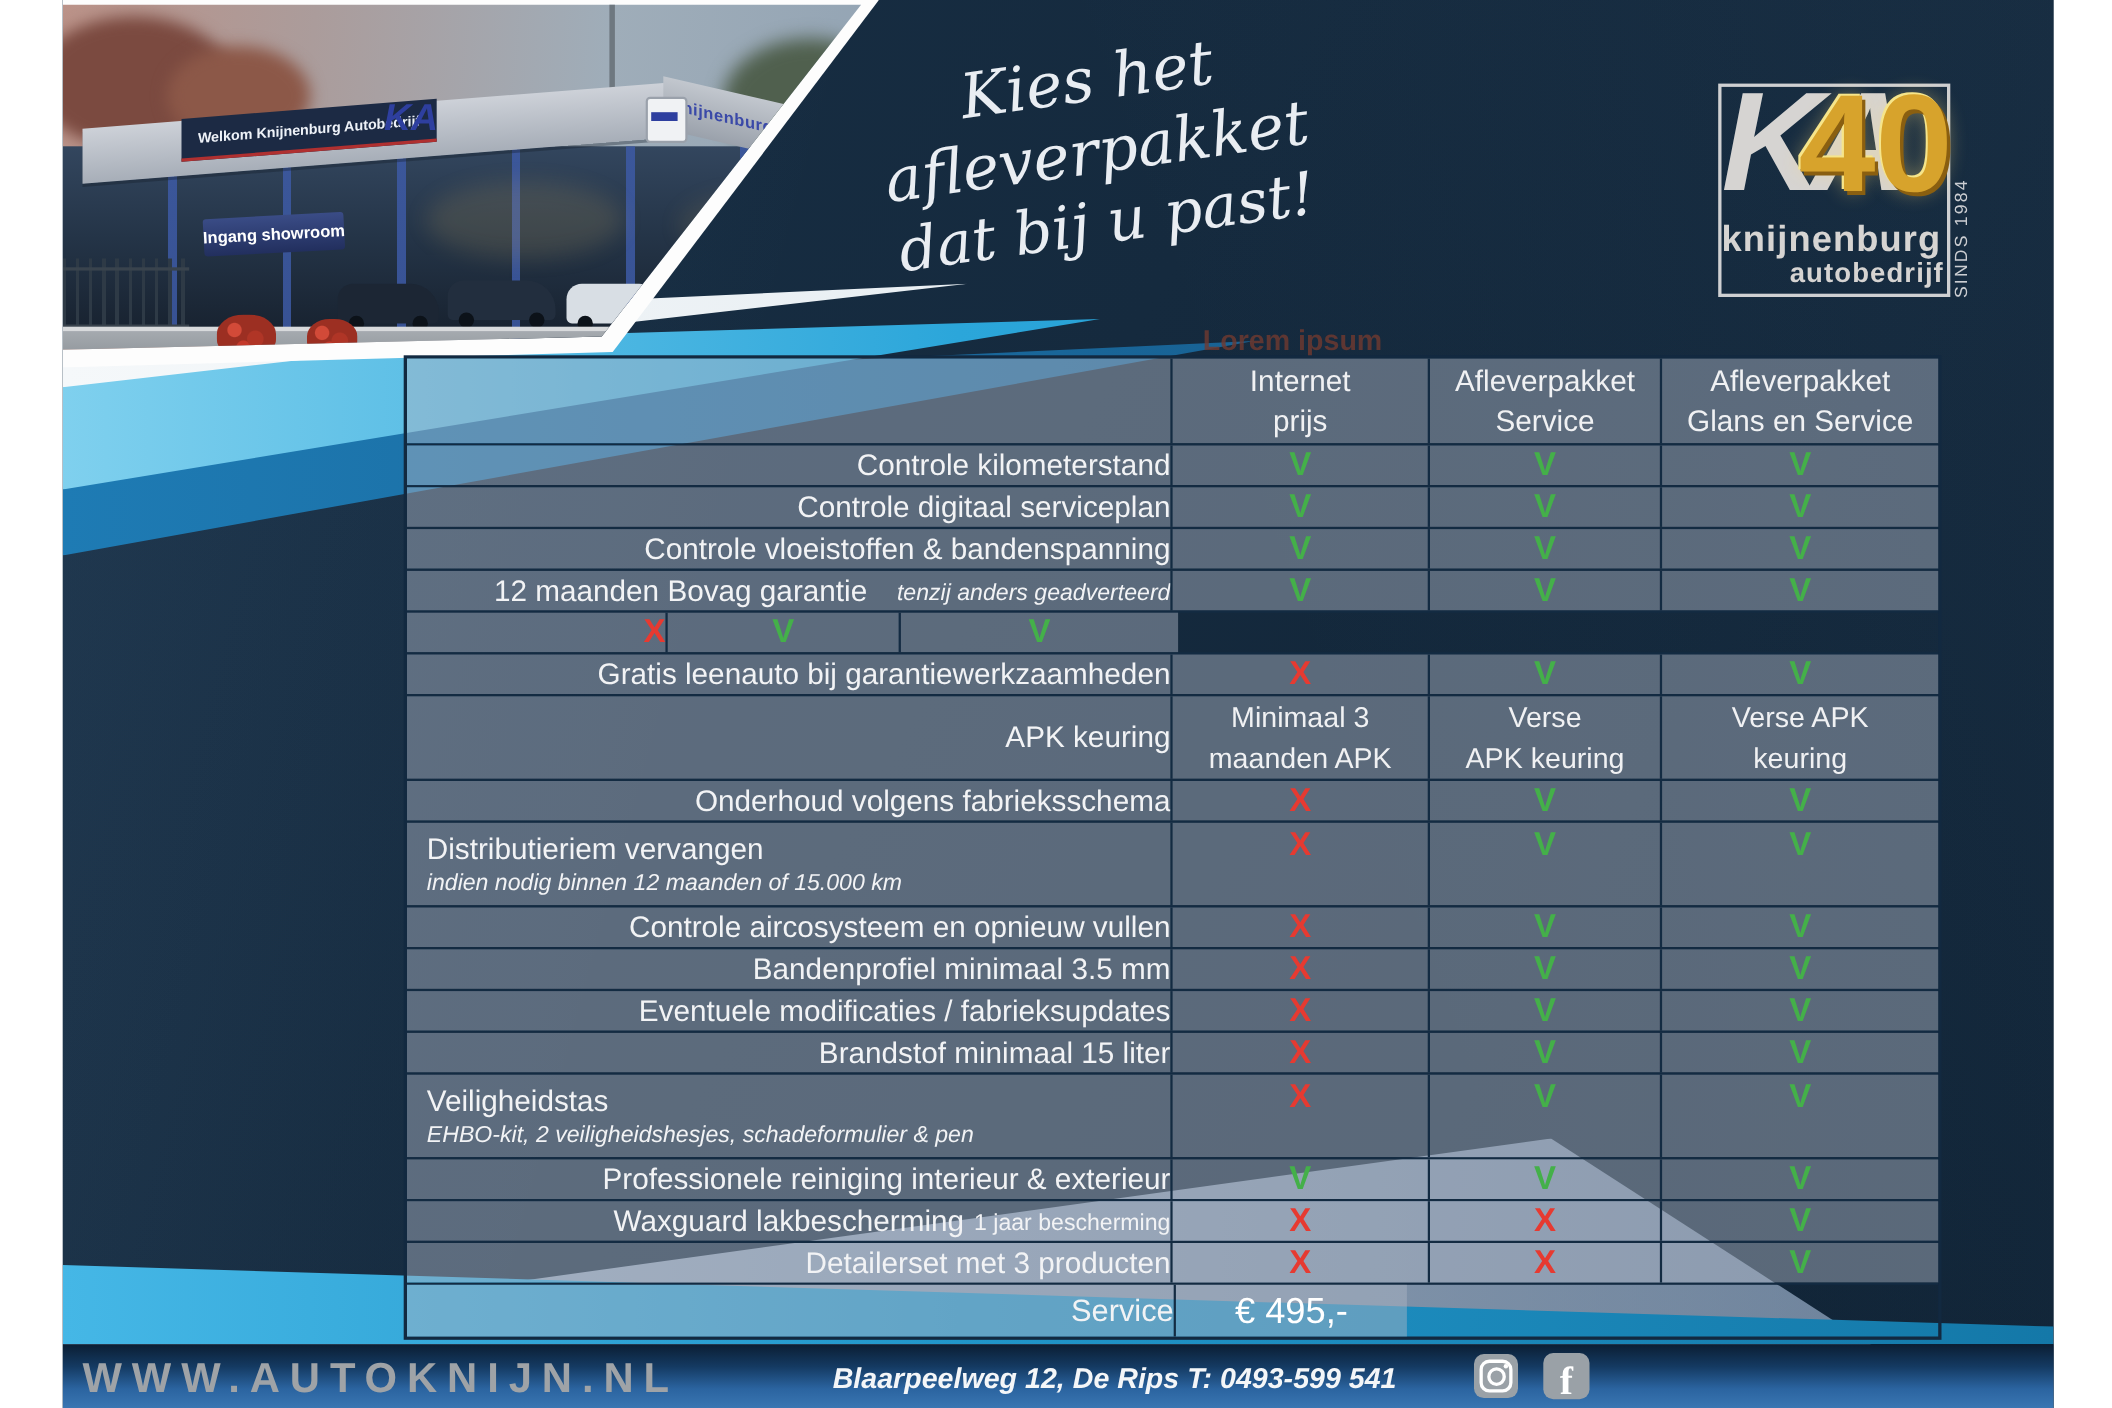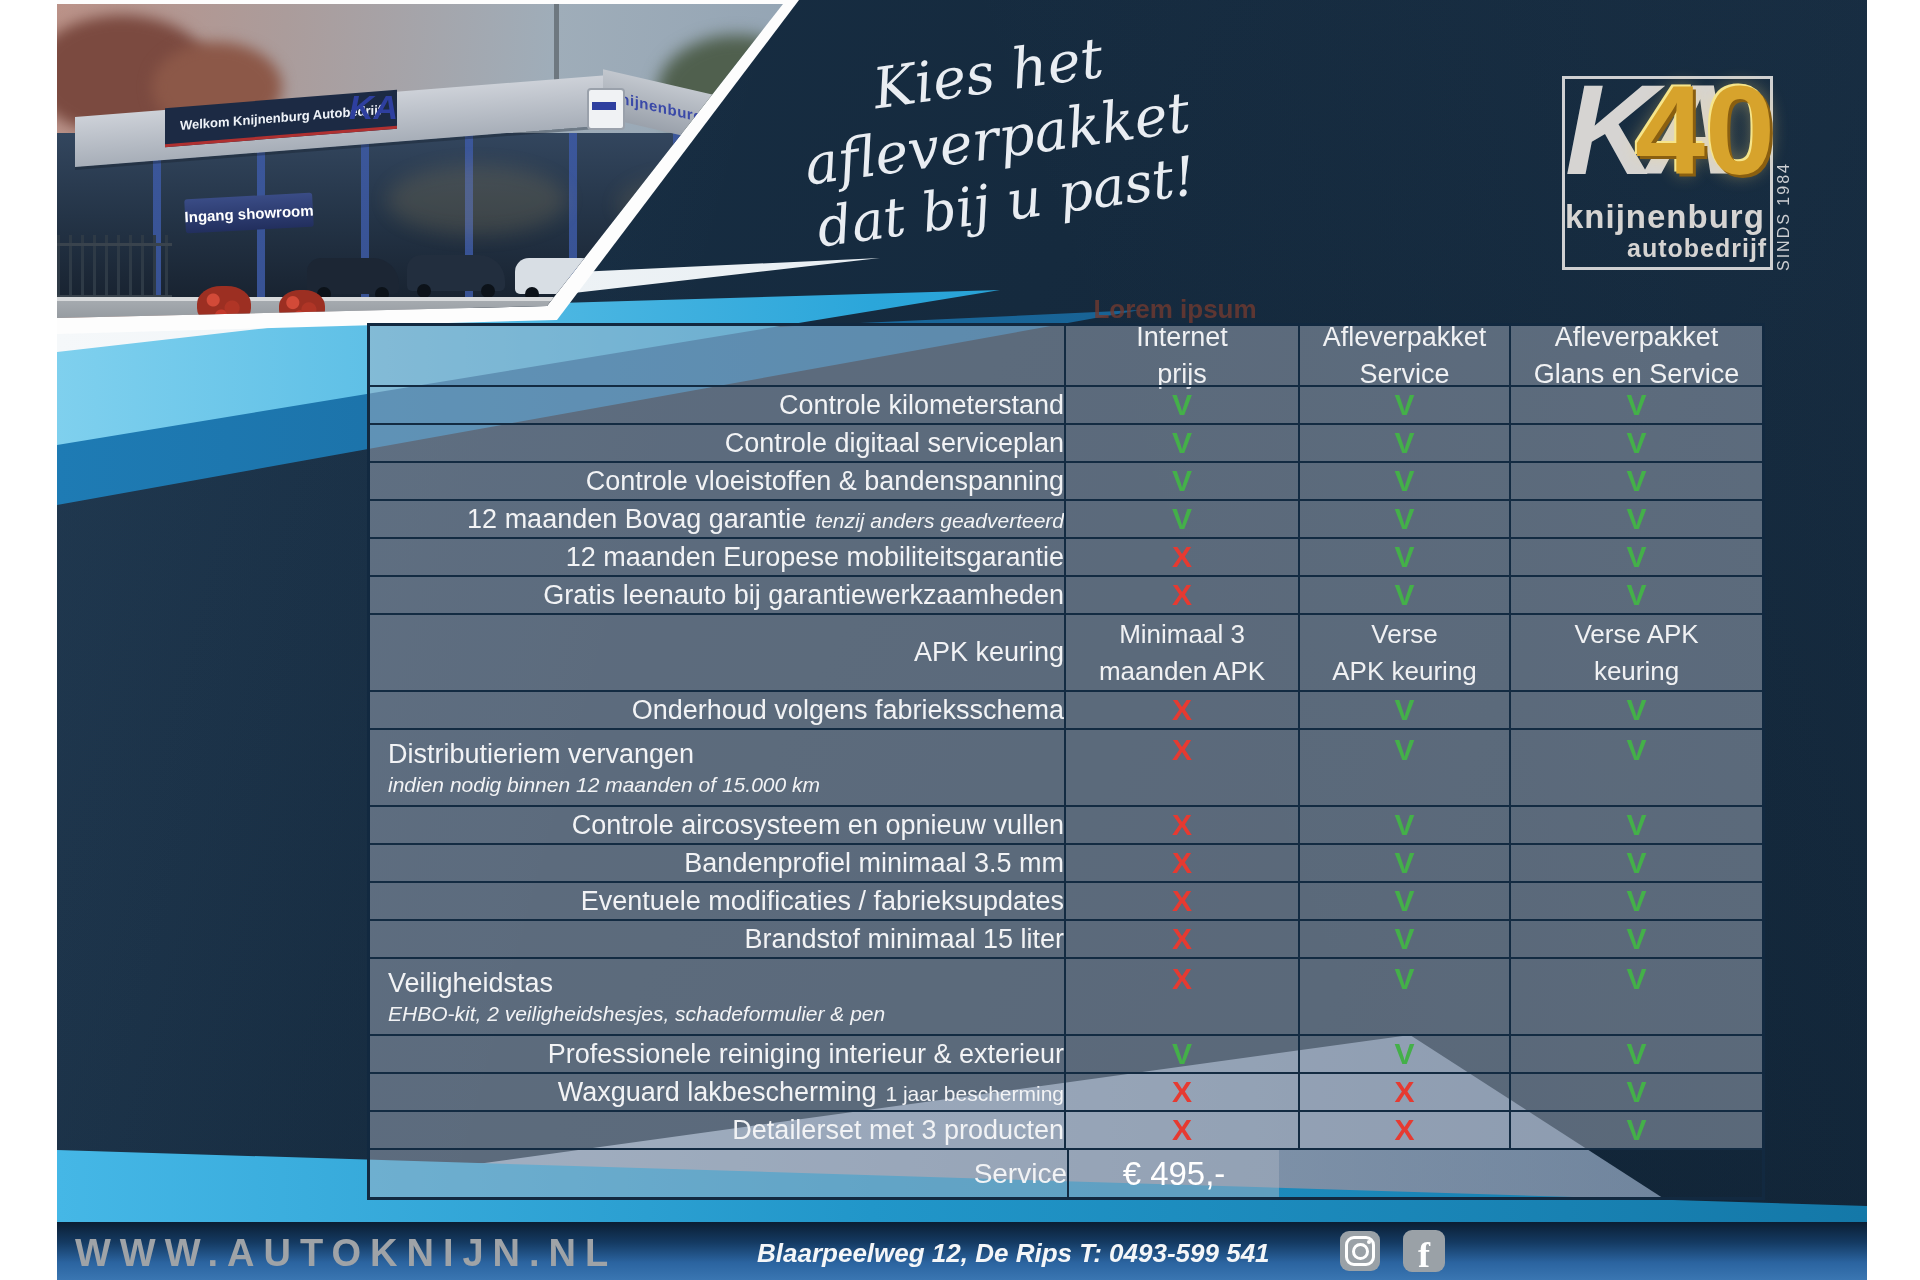--- a/index.html
+++ b/index.html
@@ -81,28 +81,28 @@
   .logo .b1{position:absolute;left:8px;top:130px;width:200px;font-size:33px;font-weight:bold;color:#d6d4d2;letter-spacing:1px;}
   .logo .b2{position:absolute;left:70px;top:166px;font-size:25px;font-weight:bold;color:#d6d4d2;letter-spacing:1px;}
   .logo .since{position:absolute;left:218px;top:78px;height:125px;writing-mode:vertical-rl;transform:rotate(180deg);
       font-size:16px;color:#ccced2;letter-spacing:2px;}
 
   
   .tbl{position:absolute;left:310px;top:323px;width:1398px;border:3px solid #122940;
       display:flex;flex-direction:column;box-sizing:border-box;}
   .row{display:flex;border-top:2px solid #132b42;box-sizing:border-box;}
   .row:first-child{border-top:none;}
-  .h1{height:38px;} .h2{height:77px;} .hh{height:59px;} .hk{height:49px;}
+  .h1{height:38px;} .h2{height:77px;} .hh{height:77px;} .hk{height:49px;}
   .cell{box-sizing:border-box;border-left:2px solid #132b42;background:rgba(172,180,196,0.47);
       display:flex;align-items:center;justify-content:center;}
   .cell:first-child{border-left:none;justify-content:flex-end;}
   .lbl{width:697px;justify-content:flex-start;padding-left:18px;color:#f2f3f5;}
   .c2{width:235px;} .c3{width:212px;} .c4{width:254px;}
   .lbl .main{font-size:27px;}
-  .lbl .note{font-size:21px;font-style:italic;margin-left:9px;padding-top:4px;}
+  .lbl .note{font-size:21px;font-style:italic;margin-left:27px;padding-top:4px;}
   .lbl .note-plain{font-size:21px;margin-left:9px;padding-top:4px;}
   .lbl.twoLine{flex-direction:column;align-items:flex-start;justify-content:center;}
   .lbl.twoLine .sub{font-size:21px;font-style:italic;margin-top:3px;}
   .hdr{color:#f0f1f3;font-size:27px;line-height:37px;text-align:center;white-space:pre-line;}
   .val{font-weight:bold;font-size:30px;white-space:pre-line;text-align:center;}
   .val.check{color:#44b049;} .val.cross{color:#e63a31;}
   .val.txt{color:#f0f1f3;font-weight:normal;font-size:26px;line-height:37px;}
   .row.h2 .val.check,.row.h2 .val.cross{align-items:flex-start;padding-top:3px;}
   .krow .lbl{font-size:28px;}
   .price{color:#ffffff;font-size:33px;font-weight:normal;}
@@ -226,23 +226,20 @@
       <div class="row h1">
         <div class="cell lbl">
           <span class="main">12 maanden Bovag garantie</span>
           <span class="note">tenzij anders geadverteerd</span>
         </div>
         <div class="cell c2 val check">V</div>
         <div class="cell c3 val check">V</div>
         <div class="cell c4 val check">V</div>
       </div>
       <div class="row h1">
-        <div class="cell lbl">
-            <span class="main">12 maanden Europese mobiliteitsgarantie</span>
-          </div>
         <div class="cell c2 val cross">X</div>
         <div class="cell c3 val check">V</div>
         <div class="cell c4 val check">V</div>
       </div>
       <div class="row h1">
         <div class="cell lbl">
             <span class="main">Gratis leenauto bij garantiewerkzaamheden</span>
           </div>
         <div class="cell c2 val cross">X</div>
         <div class="cell c3 val check">V</div>

